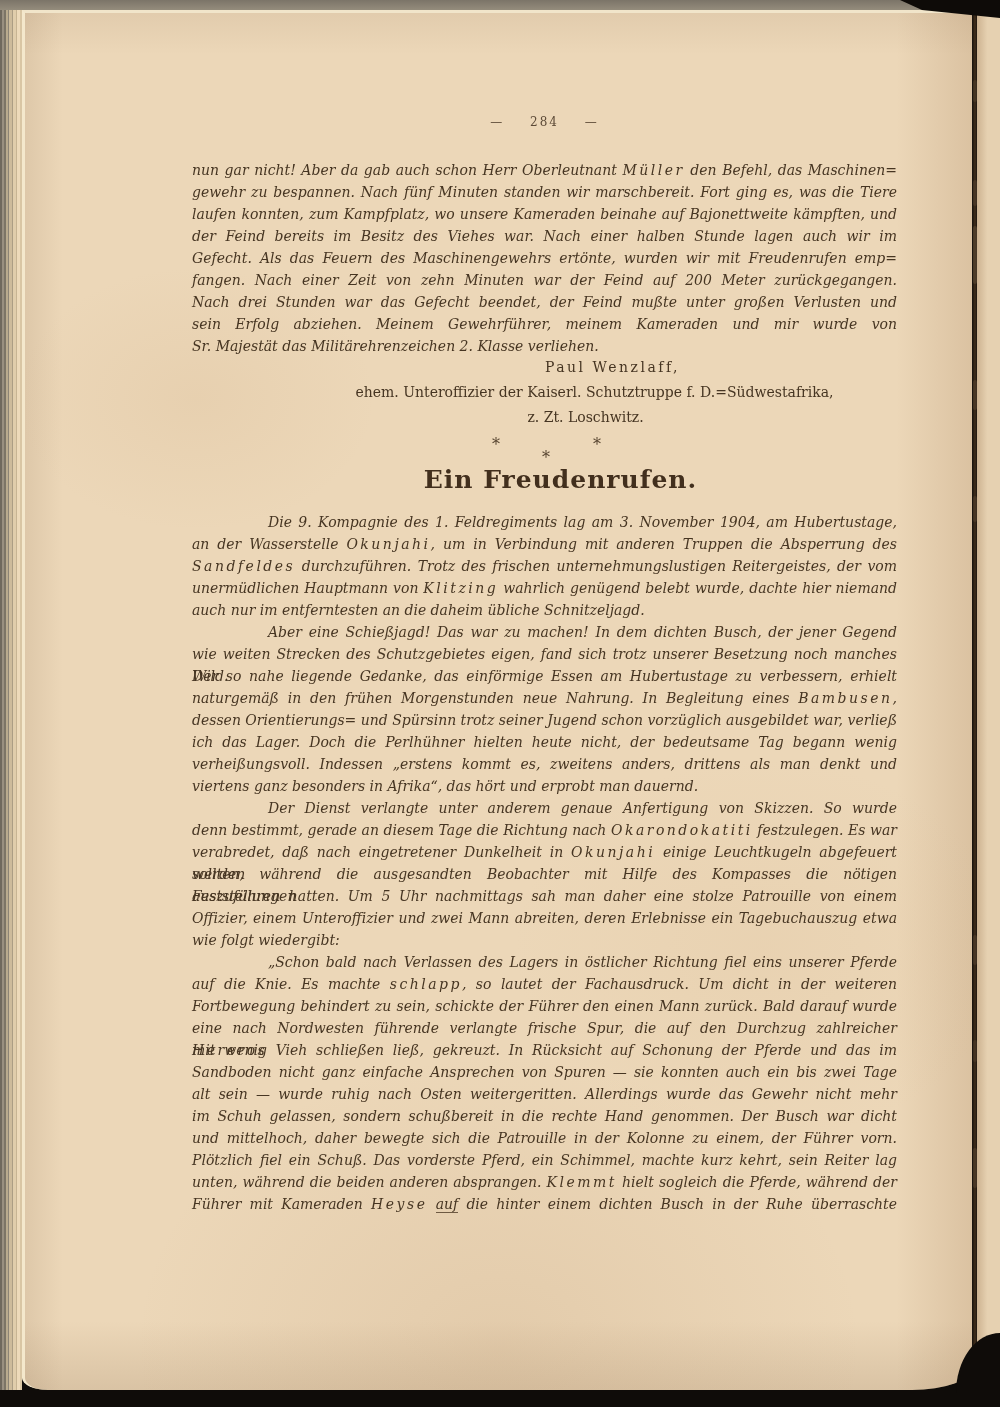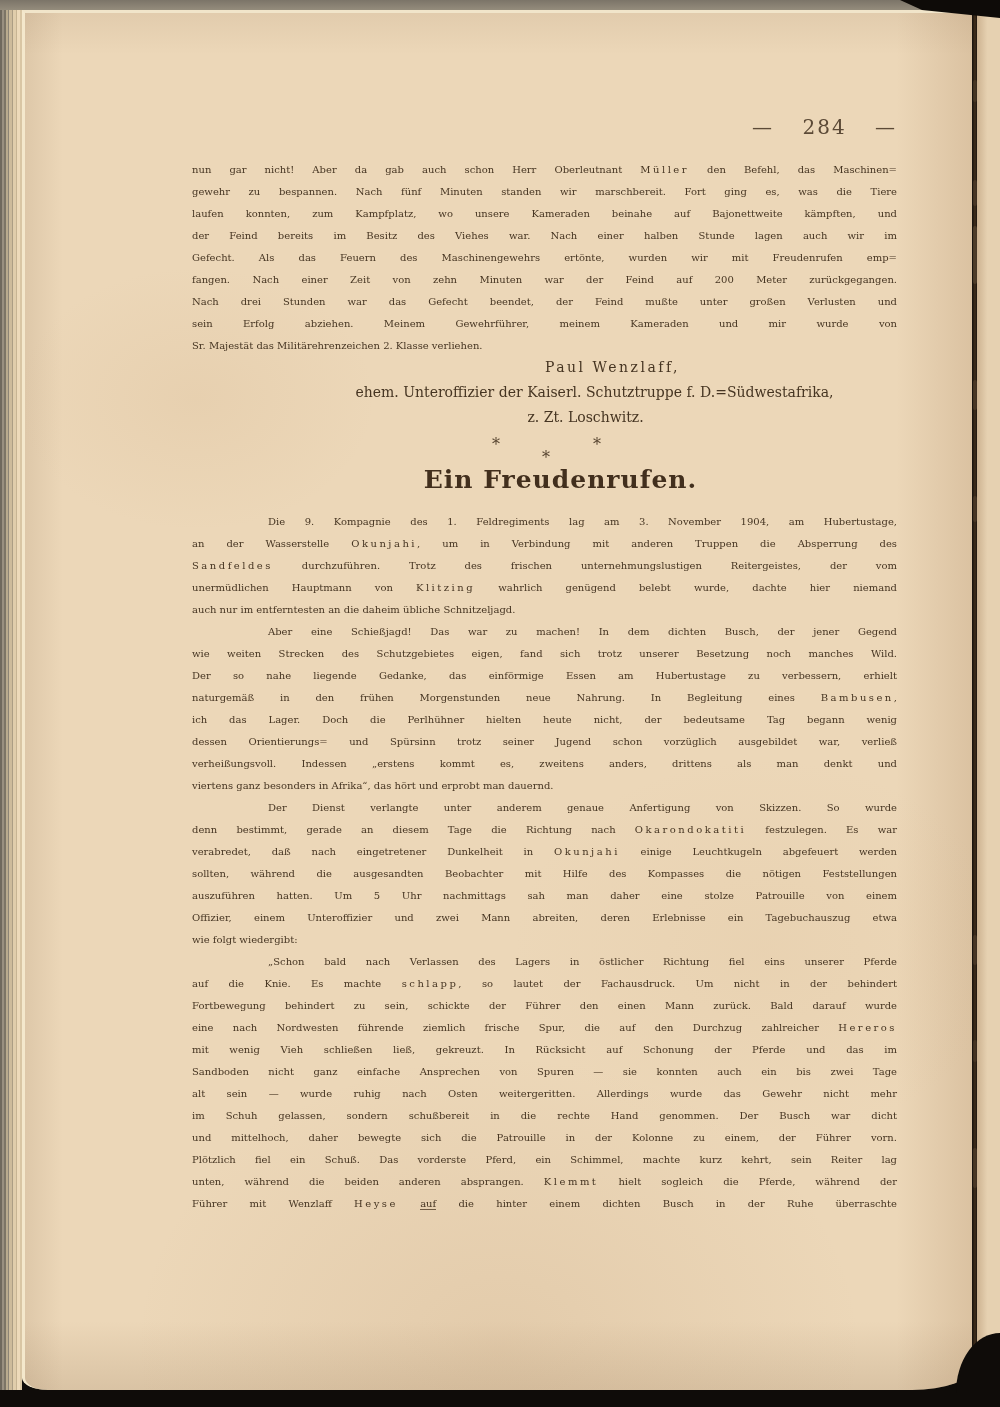--- a/index.html
+++ b/index.html
@@ -31,24 +31,24 @@
       linear-gradient(to right, rgba(120,90,60,.12) 0, transparent 4%, transparent 92%, rgba(150,110,70,.20) 100%),
       linear-gradient(to bottom, rgba(120,90,60,.09) 0, transparent 3%, transparent 95%, rgba(120,90,60,.16) 100%);
     color:#463522;}
   
   .gutter{position:absolute;left:972px;top:0;width:5px;height:100%;z-index:3;
     background:linear-gradient(to right, rgba(115,80,45,.05), rgba(115,80,45,.5) 60%, rgba(115,80,45,.15));}
   .next-page{position:absolute;left:977px;top:0;width:23px;height:100%;z-index:2;
     background:linear-gradient(to right, rgba(140,100,60,.28), rgba(140,100,60,0) 45%),#e6d1b1;}
   .stitch{position:absolute;left:973px;width:4px;border-radius:2px;z-index:4;background:#57442f;}
   
-  .running-header{position:absolute;left:167px;top:102px;width:705px;text-align:right;
-    font-size:20px;color:#5c4a37;letter-spacing:2px;word-spacing:20px;}
+  .running-header{position:absolute;left:167px;top:102px;width:705px;text-align:center;
+    font-size:12px;color:#5c4a37;letter-spacing:2px;word-spacing:20px;}
   .textcol{position:absolute;left:167px;width:705px;}
-  .line{height:22px;line-height:22px;font-size:10px;text-align:justify;text-align-last:justify;}
+  .line{height:22px;line-height:22px;font-size:14px;text-align:justify;text-align-last:justify;font-style:italic;}
   .line.last{text-align-last:left;}
   .line.ind{text-indent:76px;}
   .sp{letter-spacing:2.5px;}
   .u{border-bottom:1px solid rgba(70,50,30,.75);}
   .signature{position:absolute;left:217px;top:342px;width:705px;font-size:14px;}
   .signature div{height:25px;line-height:25px;text-align:center;}
   .sig-name{letter-spacing:2.5px;text-indent:36px;}
   .sig-line3{text-indent:-18px;}
   .stars span{position:absolute;font-size:16px;color:#55432f;}
   .star-1{left:467px;top:422px;}
@@ -95,43 +95,43 @@
     <div class="textcol" id="para-rest" style="top:498px;">
         <div class="line ind"><span>Die 9. Kompagnie des 1. Feldregiments lag am 3. November 1904, am Hubertustage,</span></div>
         <div class="line"><span>an der Wasserstelle </span><span class="sp">Okunjahi</span><span>, um in Verbindung mit anderen Truppen die Absperrung des</span></div>
         <div class="line"><span class="sp">Sandfeldes</span><span> durchzuführen. Trotz des frischen unternehmungslustigen Reitergeistes, der vom</span></div>
         <div class="line"><span>unermüdlichen Hauptmann von </span><span class="sp">Klitzing</span><span> wahrlich genügend belebt wurde, dachte hier niemand</span></div>
         <div class="line last"><span>auch nur im entferntesten an die daheim übliche Schnitzeljagd.</span></div>
         <div class="line ind"><span>Aber eine Schießjagd! Das war zu machen! In dem dichten Busch, der jener Gegend</span></div>
         <div class="line"><span>wie weiten Strecken des Schutzgebietes eigen, fand sich trotz unserer Besetzung noch manches Wild.</span></div>
         <div class="line"><span>Der so nahe liegende Gedanke, das einförmige Essen am Hubertustage zu verbessern, erhielt</span></div>
         <div class="line"><span>naturgemäß in den frühen Morgenstunden neue Nahrung. In Begleitung eines </span><span class="sp">Bambusen</span><span>,</span></div>
+        <div class="line"><span>dessen Orientierungs= und Spürsinn trotz seiner Jugend schon vorzüglich ausgebildet war, verließ</span></div>
         <div class="line"><span>ich das Lager. Doch die Perlhühner hielten heute nicht, der bedeutsame Tag begann wenig</span></div>
-        <div class="line"><span>dessen Orientierungs= und Spürsinn trotz seiner Jugend schon vorzüglich ausgebildet war, verließ</span></div>
         <div class="line"><span>verheißungsvoll. Indessen „erstens kommt es, zweitens anders, drittens als man denkt und</span></div>
         <div class="line last"><span>viertens ganz besonders in Afrika“, das hört und erprobt man dauernd.</span></div>
         <div class="line ind"><span>Der Dienst verlangte unter anderem genaue Anfertigung von Skizzen. So wurde</span></div>
         <div class="line"><span>denn bestimmt, gerade an diesem Tage die Richtung nach </span><span class="sp">Okarondokatiti</span><span> festzulegen. Es war</span></div>
         <div class="line"><span>verabredet, daß nach eingetretener Dunkelheit in </span><span class="sp">Okunjahi</span><span> einige Leuchtkugeln abgefeuert werden</span></div>
         <div class="line"><span>sollten, während die ausgesandten Beobachter mit Hilfe des Kompasses die nötigen Feststellungen</span></div>
         <div class="line"><span>auszuführen hatten. Um 5 Uhr nachmittags sah man daher eine stolze Patrouille von einem</span></div>
         <div class="line"><span>Offizier, einem Unteroffizier und zwei Mann abreiten, deren Erlebnisse ein Tagebuchauszug etwa</span></div>
         <div class="line last"><span>wie folgt wiedergibt:</span></div>
         <div class="line ind"><span>„Schon bald nach Verlassen des Lagers in östlicher Richtung fiel eins unserer Pferde</span></div>
-        <div class="line"><span>auf die Knie. Es machte </span><span class="sp">schlapp</span><span>, so lautet der Fachausdruck. Um nicht in der behindert</span></div>
+        <div class="line"><span>auf die Knie. Es machte </span><span class="sp">schlapp</span><span>, so lautet der Fachausdruck. Um dicht in der weiteren</span></div>
         <div class="line"><span>Fortbewegung behindert zu sein, schickte der Führer den einen Mann zurück. Bald darauf wurde</span></div>
-        <div class="line"><span>eine nach Nordwesten führende ziemlich frische Spur, die auf den Durchzug zahlreicher </span><span class="sp">Hereros</span></div>
+        <div class="line"><span>eine nach Nordwesten führende verlangte frische Spur, die auf den Durchzug zahlreicher </span><span class="sp">Hereros</span></div>
         <div class="line"><span>mit wenig Vieh schließen ließ, gekreuzt. In Rücksicht auf Schonung der Pferde und das im</span></div>
         <div class="line"><span>Sandboden nicht ganz einfache Ansprechen von Spuren — sie konnten auch ein bis zwei Tage</span></div>
         <div class="line"><span>alt sein — wurde ruhig nach Osten weitergeritten. Allerdings wurde das Gewehr nicht mehr</span></div>
         <div class="line"><span>im Schuh gelassen, sondern schußbereit in die rechte Hand genommen. Der Busch war dicht</span></div>
         <div class="line"><span>und mittelhoch, daher bewegte sich die Patrouille in der Kolonne zu einem, der Führer vorn.</span></div>
         <div class="line"><span>Plötzlich fiel ein Schuß. Das vorderste Pferd, ein Schimmel, machte kurz kehrt, sein Reiter lag</span></div>
         <div class="line"><span>unten, während die beiden anderen absprangen. </span><span class="sp">Klemmt</span><span> hielt sogleich die Pferde, während der</span></div>
-        <div class="line"><span>Führer mit Wenzlaff </span><span class="sp">Heyse</span><span> </span><span class="u">auf</span><span> die hinter einem dichten Busch in der Ruhe überraschte</span></div>
+        <div class="line"><span>Führer mit Kameraden </span><span class="sp">Heyse</span><span> </span><span class="u">auf</span><span> die hinter einem dichten Busch in der Ruhe überraschte</span></div>
       </div>
   </div>
 
   <div class="gutter"></div>
   <div class="next-page"></div>
 
   <div class="stitch" style="top:80px;height:22px;opacity:.45;"></div>
   <div class="stitch" style="top:180px;height:26px;opacity:.5;"></div>
   <div class="stitch" style="top:226px;height:58px;opacity:.7;"></div>
   <div class="stitch" style="top:380px;height:30px;opacity:.55;"></div>

